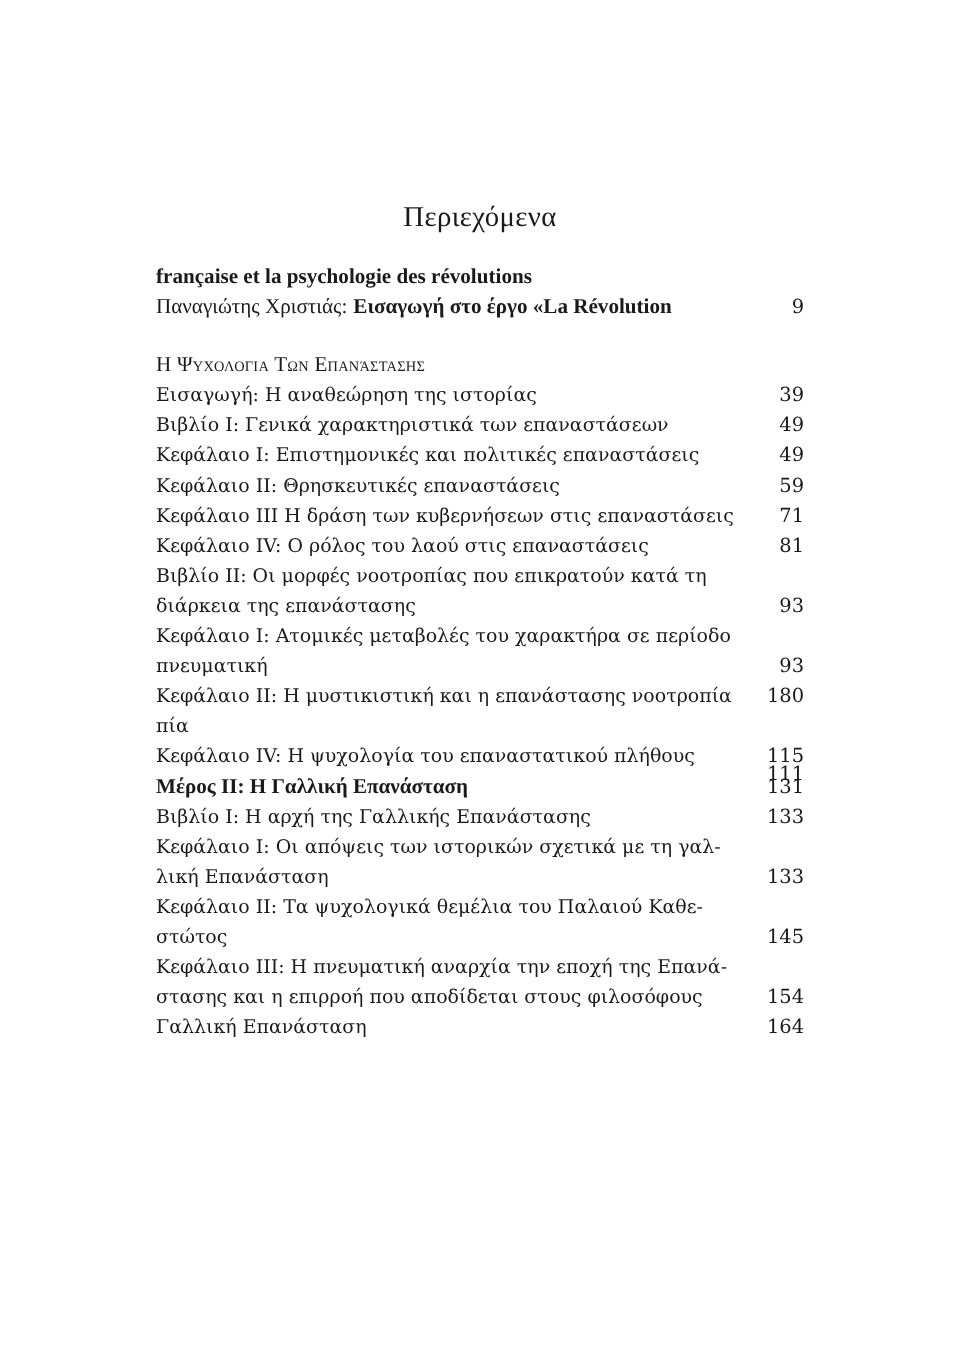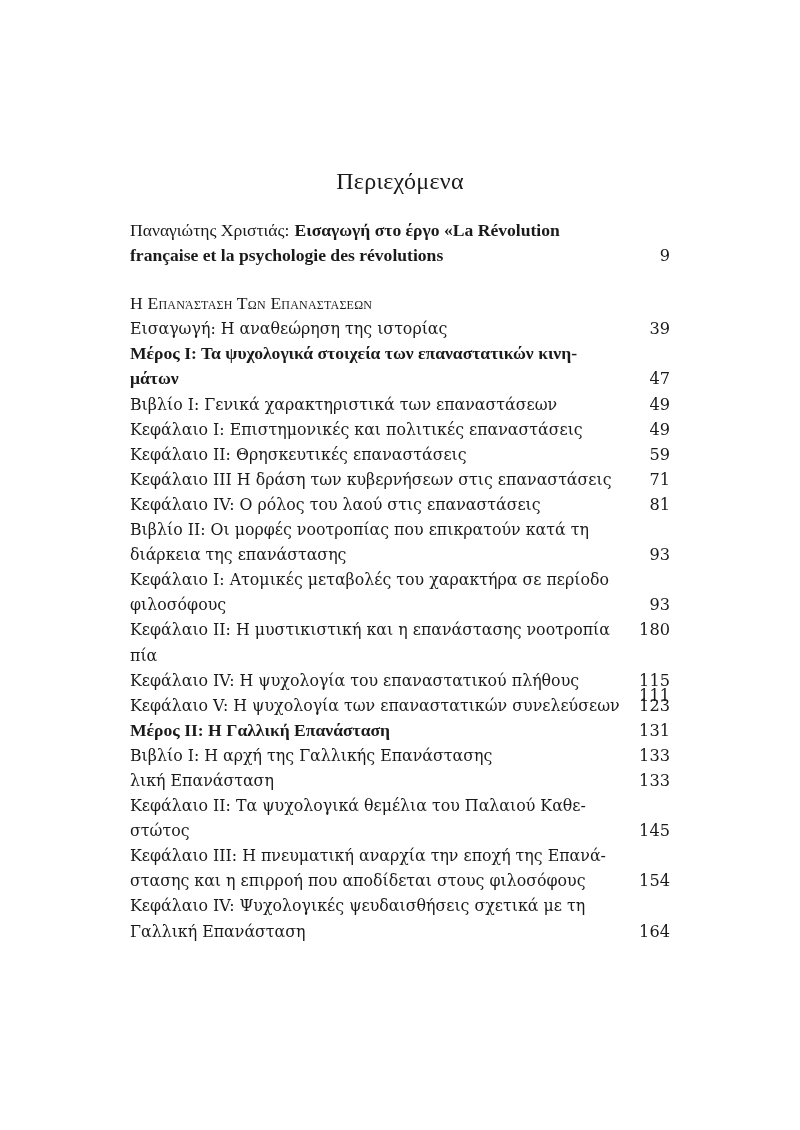--- a/index.html
+++ b/index.html
@@ -24,45 +24,38 @@
 </style>
 </head>
 <body>
 
 <div class="page">
   <div class="title">Περιεχόμενα</div>
 
   <div class="toc">
     <div class="entry">
       <span class="text">
+        <span class="line bold">française et la psychologie des révolutions</span>
         <span class="line"><span class="author">Παναγιώτης Χριστιάς:</span> <span class="bold">Εισαγωγή στο έργο «La Révolution</span></span>
-        <span class="line bold">française et la psychologie des révolutions</span>
       </span>
       <span class="page-num">9</span>
     </div>
 
     <div class="gap"></div>
 
     <div class="entry">
-      <span class="line smallcaps">Η Επανάσταση Των Επαναστασεων</span>
+      <span class="line smallcaps">Η Ψυχολογια Των Επανάστασης</span>
     </div>
 
     <div id="entries">
         <div class="entry">
           <span class="text">
             <span class="line">Εισαγωγή: Η αναθεώρηση της ιστορίας</span>
           </span>
           <span class="page-num">39</span>
-        </div>
-        <div class="entry">
-          <span class="text">
-            <span class="line bold">Μέρος Ι: Τα ψυχολογικά στοιχεία των επαναστατικών κινη-</span>
-            <span class="line bold">μάτων</span>
-          </span>
-          <span class="page-num">47</span>
         </div>
         <div class="entry">
           <span class="text">
             <span class="line">Βιβλίο Ι: Γενικά χαρακτηριστικά των επαναστάσεων</span>
           </span>
           <span class="page-num">49</span>
         </div>
         <div class="entry">
           <span class="text">
             <span class="line">Κεφάλαιο Ι: Επιστημονικές και πολιτικές επαναστάσεις</span>
@@ -90,21 +83,21 @@
         <div class="entry">
           <span class="text">
             <span class="line">Βιβλίο ΙΙ: Οι μορφές νοοτροπίας που επικρατούν κατά τη</span>
             <span class="line">διάρκεια της επανάστασης</span>
           </span>
           <span class="page-num">93</span>
         </div>
         <div class="entry">
           <span class="text">
             <span class="line">Κεφάλαιο Ι: Ατομικές μεταβολές του χαρακτήρα σε περίοδο</span>
-            <span class="line">φιλοσόφους</span>
+            <span class="line">πνευματική</span>
           </span>
           <span class="page-num">93</span>
         </div>
         <div class="entry">
           <span class="text">
             <span class="line">Κεφάλαιο ΙΙ: Η μυστικιστική και η επανάστασης νοοτροπία</span>
           </span>
           <span class="page-num">180</span>
         </div>
         <div class="entry num-top">
@@ -114,58 +107,52 @@
           <span class="page-num">111</span>
         </div>
         <div class="entry">
           <span class="text">
             <span class="line">Κεφάλαιο IV: Η ψυχολογία του επαναστατικού πλήθους</span>
           </span>
           <span class="page-num">115</span>
         </div>
         <div class="entry">
           <span class="text">
-            <span class="line">Κεφάλαιο V: Η ψυχολογία των επαναστατικών συνελεύσεων</span>
-          </span>
-          <span class="page-num">123</span>
-        </div>
-        <div class="entry">
-          <span class="text">
             <span class="line bold">Μέρος ΙΙ: Η Γαλλική Επανάσταση</span>
           </span>
           <span class="page-num">131</span>
         </div>
         <div class="entry">
           <span class="text">
             <span class="line">Βιβλίο Ι: Η αρχή της Γαλλικής Επανάστασης</span>
           </span>
           <span class="page-num">133</span>
         </div>
         <div class="entry">
           <span class="text">
+            <span class="line">Κεφάλαιο Ι: Οι απόψεις των ιστορικών σχετικά με τη γαλ-</span>
             <span class="line">λική Επανάσταση</span>
           </span>
           <span class="page-num">133</span>
         </div>
         <div class="entry">
           <span class="text">
             <span class="line">Κεφάλαιο ΙΙ: Τα ψυχολογικά θεμέλια του Παλαιού Καθε-</span>
             <span class="line">στώτος</span>
           </span>
           <span class="page-num">145</span>
         </div>
         <div class="entry">
           <span class="text">
             <span class="line">Κεφάλαιο ΙΙΙ: Η πνευματική αναρχία την εποχή της Επανά-</span>
             <span class="line">στασης και η επιρροή που αποδίδεται στους φιλοσόφους</span>
           </span>
           <span class="page-num">154</span>
         </div>
         <div class="entry">
           <span class="text">
-            <span class="line">Κεφάλαιο IV: Ψυχολογικές ψευδαισθήσεις σχετικά με τη</span>
             <span class="line">Γαλλική Επανάσταση</span>
           </span>
           <span class="page-num">164</span>
         </div>
       </div>
   </div>
 </div>
 
 </body></html>

